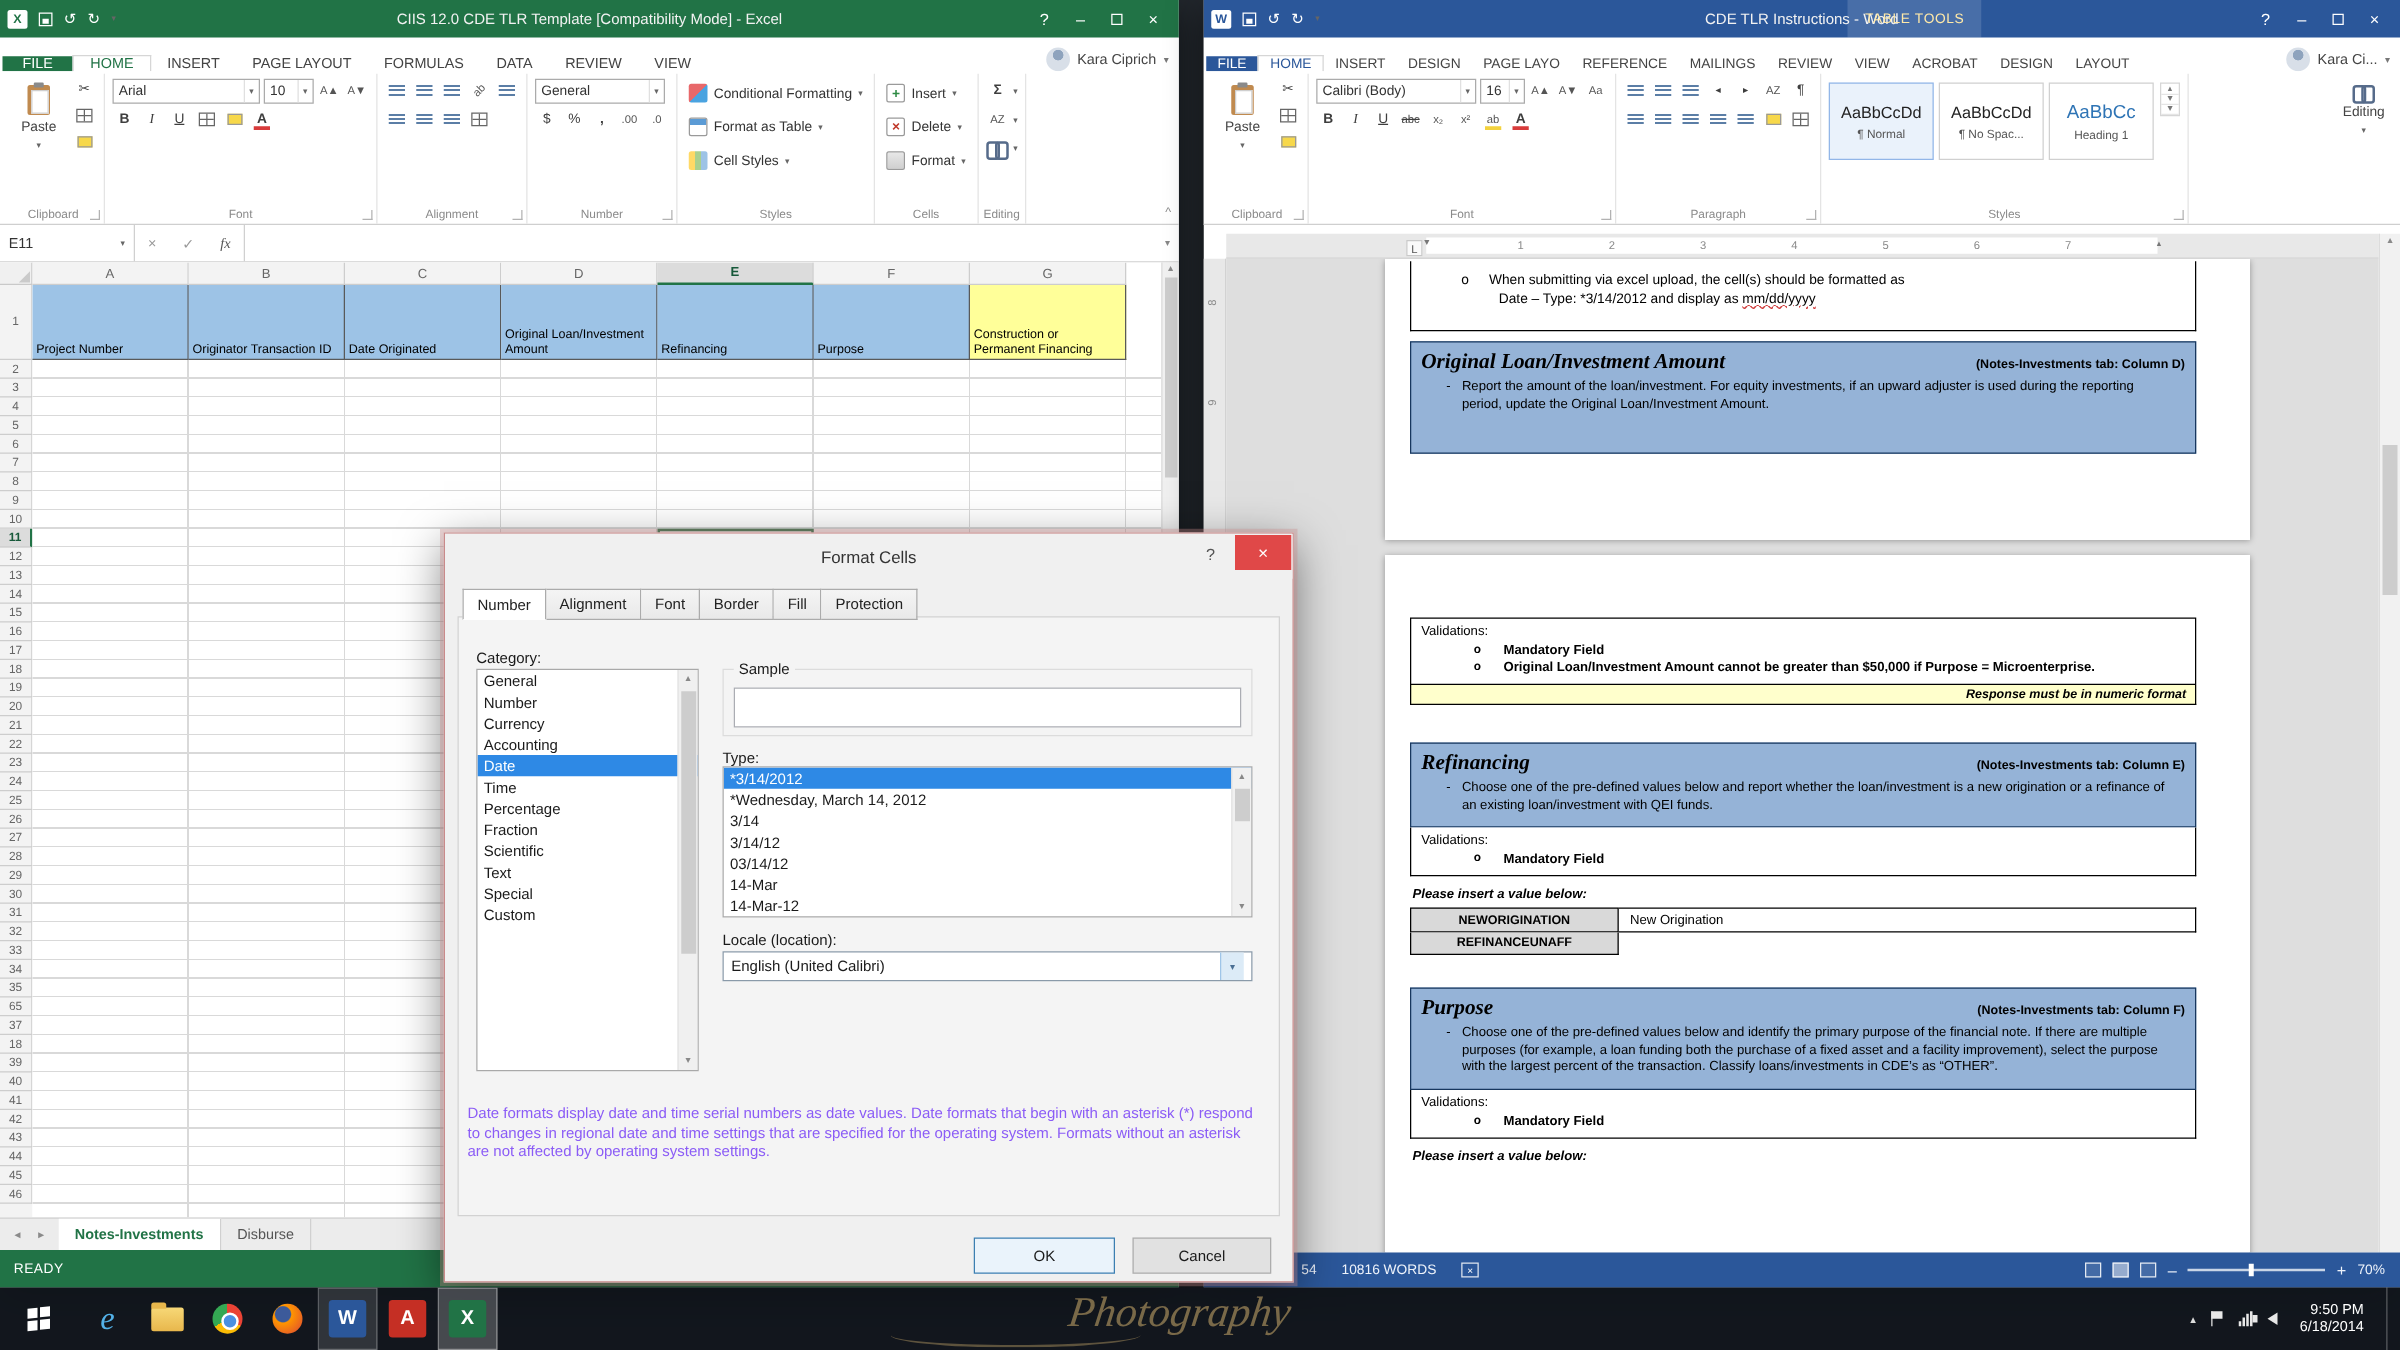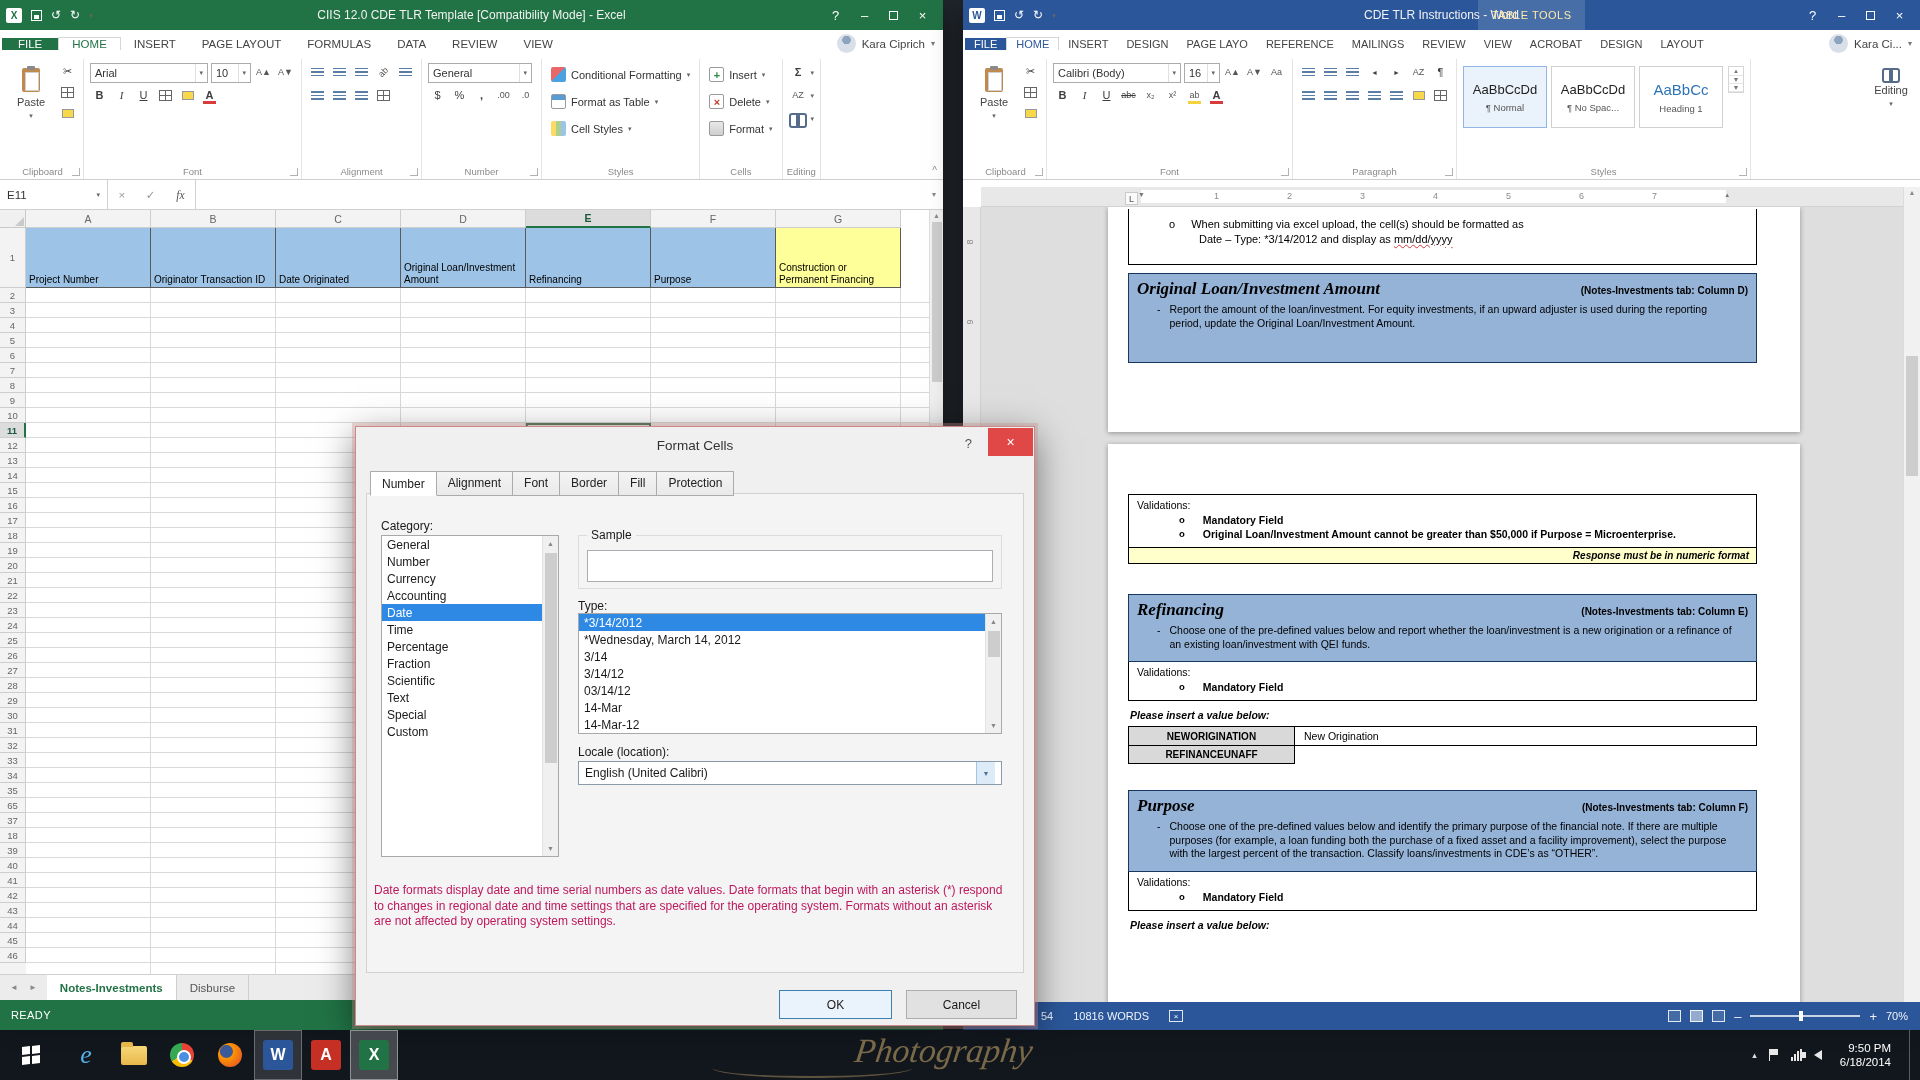--- a/index.html
+++ b/index.html
@@ -18,21 +18,21 @@
 .excel .apptile{color:#217346}
 .word .apptile{color:#2B579A}
 .floppy{width:11px;height:11px;border:1px solid #fff;position:relative}
 .floppy::after{content:"";position:absolute;left:2px;bottom:1px;width:5px;height:4px;background:#fff}
 .title{position:absolute;left:0;right:0;text-align:center;font-size:12px;color:#f2f2f2;pointer-events:none}
 .winbtns{margin-left:auto;display:flex;align-items:center;z-index:2}
 .wbtn{width:29px;height:24px;display:flex;align-items:center;justify-content:center;font-size:13px;color:#fff}
 .maxico{width:9px;height:9px;border:1px solid #fff}
 .ctxtools{position:absolute;left:515px;top:0;height:30px;padding:0 14px;display:flex;align-items:center;background:rgba(255,255,255,.14);color:#FFE9A8;font-size:11px;letter-spacing:.5px;z-index:2}
 
-.tabrow{height:27px;background:#fff;display:flex;align-items:center;padding-left:2px;font-size:11.5px}
+.tabrow{height:27px;background:#fff;display:flex;align-items:flex-end;padding-left:2px;font-size:11.5px}
 .rtab{display:flex;align-items:center;padding:0 13px;color:#444;white-space:nowrap}
 .word .tabrow .rtab{padding:0 9px;font-size:11px}
 .rtab.filetab{color:#fff;padding:0 16px}
 .excel .rtab.filetab{background:#217346}
 .word .rtab.filetab{background:#2B579A}
 .excel .rtab.active{color:#217346;border:1px solid #d6d6d6;border-bottom:none}
 .word .rtab.active{color:#2B579A;border:1px solid #d6d6d6;border-bottom:none}
 .acct{margin-left:auto;display:flex;align-items:center;gap:6px;padding-right:8px;color:#444}
 .avatar{width:19px;height:19px;border-radius:50%;background:radial-gradient(circle at 50% 32%,#8ea3bd 4px,#d8dfe8 4.5px)}
 .acarr{font-size:8px;color:#777}
@@ -176,21 +176,21 @@
 .litem.sel{background:#2E89E5;color:#fff}
 .lscroll{position:absolute;right:0;top:0;bottom:0;width:16px;background:#f0f0f0;border-left:1px solid #e2e2e2;display:flex;flex-direction:column;align-items:center;font-size:7px;color:#888}
 .lsbtn{height:15px;display:flex;align-items:center;justify-content:center;width:100%}
 .lsthumb{width:12px;background:#cdcdcd}
 .lsfill{flex:1}
 .grpbox{position:absolute;border:1px solid #dcdcdc}
 .grplab{position:absolute;top:-8px;left:8px;background:#F4F4F4;padding:0 4px;font-size:12px}
 .samplebox{position:absolute;background:#fff;border:1px solid #abadb3}
 .lcombo{position:absolute;height:24px;background:#fff;border:1px solid #8a9aa9;display:flex;align-items:center;padding:0 6px;font-size:12px}
 .lcombo .cbtn{margin-left:auto;width:19px;height:100%;display:flex;align-items:center;justify-content:center;background:#DCEBF7;border-left:1px solid #9fc5e8;color:#4a6f94;font-size:8px}
-.ddesc{position:absolute;left:18px;right:30px;top:390px;font-size:12px;line-height:15.5px;color:#be185d}
+.ddesc{position:absolute;left:18px;right:30px;top:390px;font-size:12px;line-height:15.5px;color:#8b5cf6}
 .dbtn{position:absolute;height:29px;display:flex;align-items:center;justify-content:center;font-size:12px;background:#E1E1E1;border:1px solid #ADADAD;color:#1a1a1a}
 .dbtn.def{background:#EAF3FB;border:1px solid #3C7FB1}
 
 .taskbar{position:absolute;left:0;right:0;bottom:0;height:50px;background:rgba(16,20,27,.88);z-index:100;display:flex;align-items:stretch}
 .tbscript{position:absolute;left:855px;top:2px;width:380px;font-family:"Liberation Serif",serif;font-style:italic;font-size:34px;color:rgba(208,175,110,.55);transform:skewX(-8deg);pointer-events:none}
 .tbscript::after{content:"";position:absolute;left:-140px;top:26px;width:200px;height:18px;border-bottom:2px solid rgba(208,175,110,.4);border-radius:50%}
 .startbtn{width:62px;display:flex;align-items:center;justify-content:center}
 .winlogo{width:18px;height:18px;display:grid;grid-template-columns:1fr 1fr;grid-template-rows:1fr 1fr;gap:2px;transform:skewY(-6deg)}
 .winlogo i{background:#fff}
 .tbicon{width:48px;display:flex;align-items:center;justify-content:center;position:relative}

